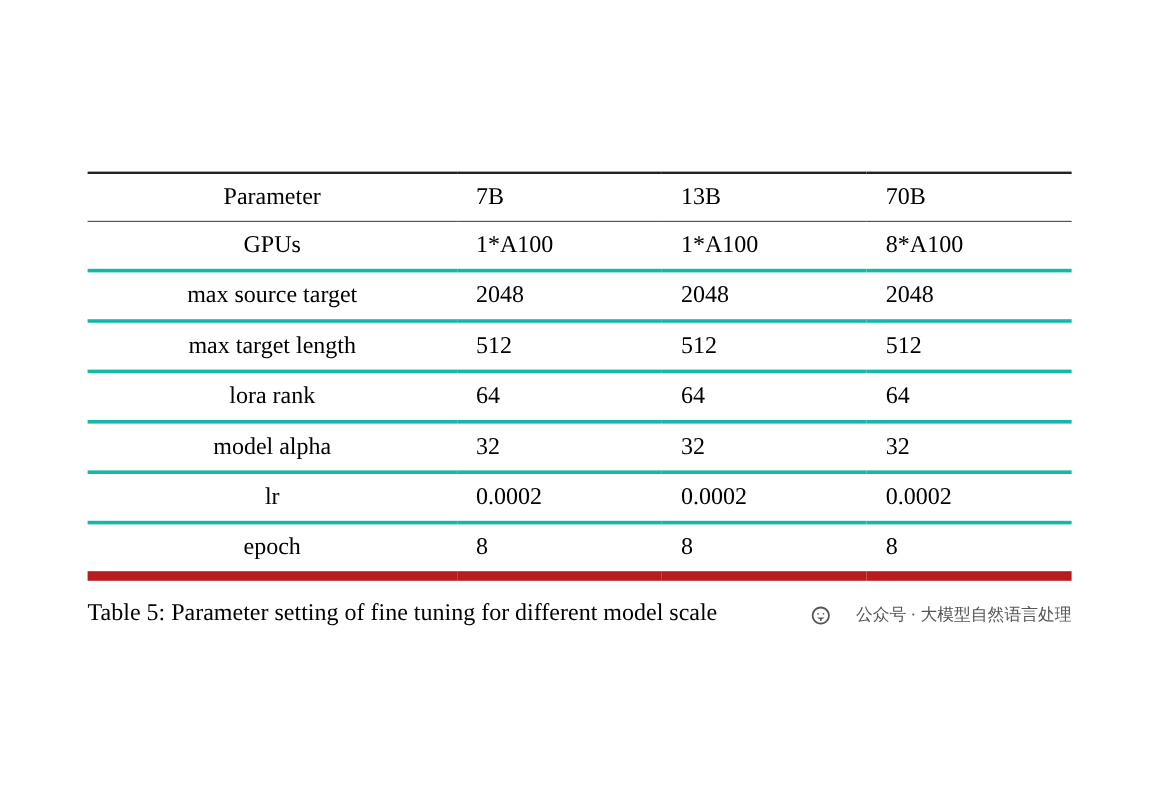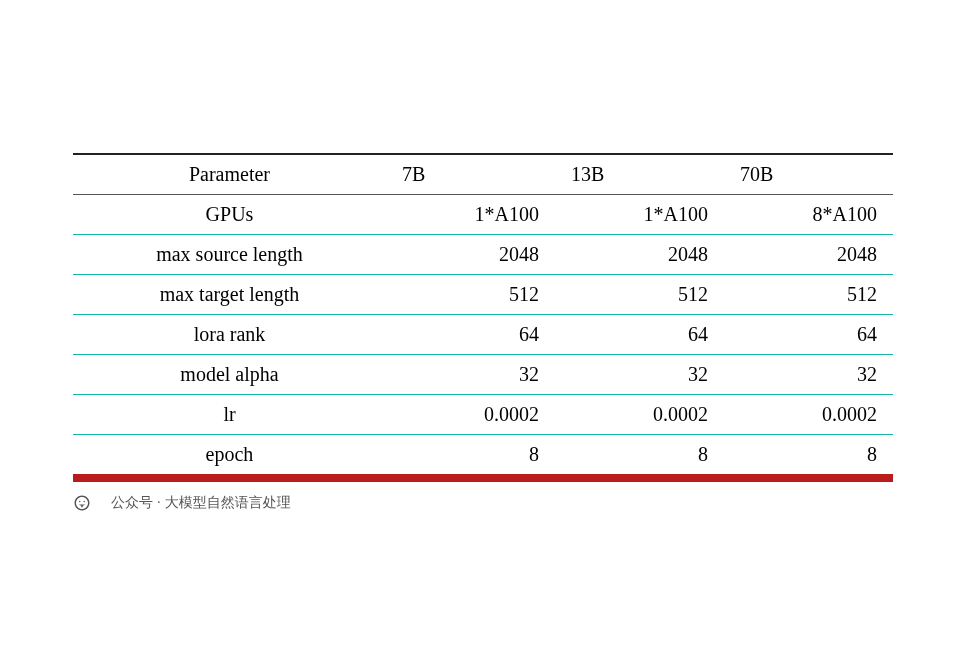--- a/index.html
+++ b/index.html
@@ -43,29 +43,29 @@
       text-align: left;
       padding: 8px 16px;
       border-bottom: 1.5px solid #555;
     }
 
     table th.param-header {
       text-align: center;
     }
 
     table tbody tr {
-      border-bottom: 1px solid #14b8a6;
+      border-bottom: 3px solid #14b8a6;
     }
 
     table tbody tr:last-child {
       border-bottom: 8px solid #b91c1c;
     }
 
     table tbody td {
-      text-align: right;
+      text-align: left;
       padding: 8px 16px;
     }
 
     table tbody td.row-label {
       text-align: center;
     }
 
     .caption-area {
       display: flex;
       align-items: flex-end;
@@ -110,21 +110,21 @@
         </tr>
       </thead>
       <tbody>
         <tr>
           <td class="row-label">GPUs</td>
           <td>1*A100</td>
           <td>1*A100</td>
           <td>8*A100</td>
         </tr>
         <tr>
-          <td class="row-label">max source length</td>
+          <td class="row-label">max source target</td>
           <td>2048</td>
           <td>2048</td>
           <td>2048</td>
         </tr>
         <tr>
           <td class="row-label">max target length</td>
           <td>512</td>
           <td>512</td>
           <td>512</td>
         </tr>
@@ -150,20 +150,23 @@
           <td class="row-label">epoch</td>
           <td>8</td>
           <td>8</td>
           <td>8</td>
         </tr>
       </tbody>
     </table>
   </div>
 
   <div class="caption-area">
+    <div class="caption-text">
+      <span>Table 5:</span><span> Parameter setting of fine tuning for different model scale</span>
+    </div>
     <div class="watermark">
       <svg class="wechat-icon" viewBox="0 0 24 24" fill="none" xmlns="http://www.w3.org/2000/svg">
         <path d="M9 11C9.55228 11 10 10.5523 10 10C10 9.44772 9.55228 9 9 9C8.44772 9 8 9.44772 8 10C8 10.5523 8.44772 11 9 11Z" fill="#555"></path>
         <path d="M15 11C15.5523 11 16 10.5523 16 10C16 9.44772 15.5523 9 15 9C14.4477 9 14 9.44772 14 10C14 10.5523 14.4477 11 15 11Z" fill="#555"></path>
         <path d="M12 2C6.48 2 2 6.48 2 12C2 17.52 6.48 22 12 22C17.52 22 22 17.52 22 12C22 6.48 17.52 2 12 2ZM12 20C7.59 20 4 16.41 4 12C4 7.59 7.59 4 12 4C16.41 4 20 7.59 20 12C20 16.41 16.41 20 12 20Z" fill="#555"></path>
         <path d="M8 14C8.55 14.83 9.67 15.5 11 15.74V17C11 17.55 11.45 18 12 18C12.55 18 13 17.55 13 17V15.74C14.33 15.5 15.45 14.83 16 14H8Z" fill="#555"></path>
       </svg>
       <span>公众号 · 大模型自然语言处理</span>
     </div>
   </div>

